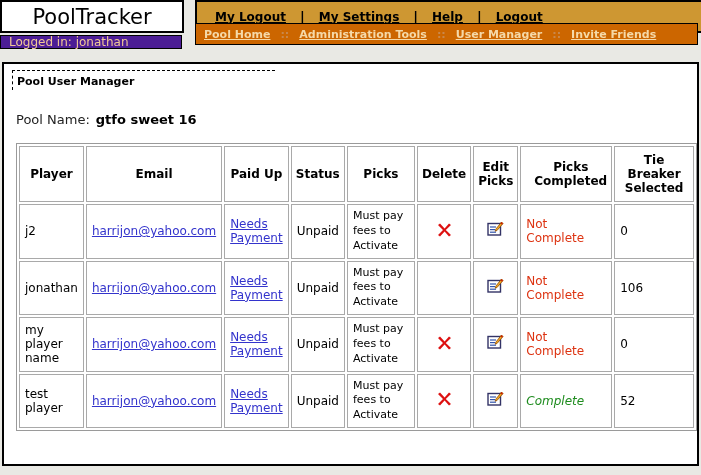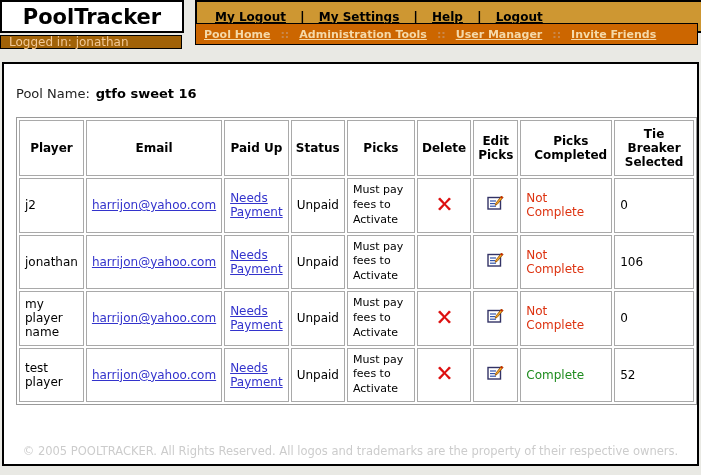--- a/index.html
+++ b/index.html
@@ -8,35 +8,35 @@
     font-family:"DejaVu Sans","Liberation Sans",sans-serif;
     background:#e9e9e4;
     position:relative;
     overflow:hidden;
   }
   
   .logo-box{
     position:absolute;left:0;top:0;width:180px;height:29px;
     background:#ffffff;border:2px solid #000;
     display:flex;align-items:center;justify-content:center;
-    font-size:21px;font-weight:bold;color:#000;letter-spacing:0px;
+    font-size:21px;font-weight:normal;color:#000;letter-spacing:0px;
   }
   .topnav{
     position:absolute;left:195px;top:0;width:500px;height:29px;
     background:#ce9732;border:2px solid #000;
     display:flex;align-items:center;gap:14px;padding-left:18px;box-sizing:content-box;
   }
   .topnav a{
     color:#000;font-size:12px;font-weight:bold;text-decoration:underline;cursor:pointer;
   }
   .topnav .pipe{color:#000;font-size:13px;font-weight:bold;}
   
   .loggedin-box{
     position:absolute;left:0;top:35px;width:182px;height:14px;
-    background:#a16207;border:1px solid #000;
+    background:#4c1d95;border:1px solid #000;
     display:flex;align-items:center;padding-left:8px;box-sizing:border-box;
     color:#f2c896;font-size:12px;
   }
   .subnav{
     position:absolute;left:195px;top:23px;width:503px;height:22px;
     background:#cc6600;border:1px solid #000;box-sizing:border-box;
     display:flex;align-items:center;gap:10px;padding-left:8px;
   }
   .subnav a{
     color:#f5d9a8;font-size:11px;font-weight:bold;text-decoration:underline;cursor:pointer;
@@ -72,21 +72,21 @@
   }
   table.users td{
     border:1px solid #a9a9a9;background:#fff;
     padding:4px 5px;height:52px;box-sizing:border-box;vertical-align:middle;
     text-align:left;
   }
   table.users td.center{text-align:center;}
   table.users td.action{font-size:11px;line-height:1.35;}
   a.cell-link{color:#3333cc;text-decoration:underline;cursor:pointer;font-size:12px;}
   .picks-notcomplete{color:#dd3311;}
-  .picks-complete{color:#1f8c1f;}
+  .picks-complete{color:#1f8c1f;font-style:italic;}
   .icon-btn{display:inline-block;cursor:pointer;line-height:0;}
   
   .footer{
     position:absolute;left:0;bottom:6px;width:100%;
     text-align:center;color:#cccccc;font-size:11.5px;
   }
 </style>
 </head>
 <body>
 
@@ -110,20 +110,23 @@
   <a>Pool Home</a>
   <span class="sep">::</span>
   <a>Administration Tools</a>
   <span class="sep">::</span>
   <a>User Manager</a>
   <span class="sep">::</span>
   <a>Invite Friends</a>
 </div>
 
 <div class="content">
+  <div class="pum-box">
+    <span>Pool User Manager</span>
+  </div>
   <div class="pool-name">
     <span>Pool Name:</span><b>gtfo sweet 16</b>
   </div>
 
   <table class="users">
     <thead>
       <tr>
           <th style="width: 64px;">Player</th>
           <th style="width: 124px;">Email</th>
           <th style="width: 61px;">Paid Up</th>
@@ -210,16 +213,13 @@
                 <line x1="3" y1="11.2" x2="9" y2="11.2" stroke="#3355aa" stroke-width="1.2"></line>
                 <polygon points="14.5,1 16,2.5 10,9.5 8.2,10.2 8.8,8.2" fill="#f5a623" stroke="#8a4b00" stroke-width="0.8"></polygon>
                 <polygon points="14.5,1 16,2.5 15,3.7 13.4,2.2" fill="#cc2200"></polygon>
               </svg></span></td>
           <td><span class="picks-complete">Complete</span></td>
           <td>52</td>
         </tr>
       </tbody>
   </table>
 
-  <div class="footer">
-    <span>© 2005 POOLTRACKER. All Rights Reserved. All logos and trademarks are the property of their respective owners.</span>
-  </div>
 </div>
 
 </body></html>

